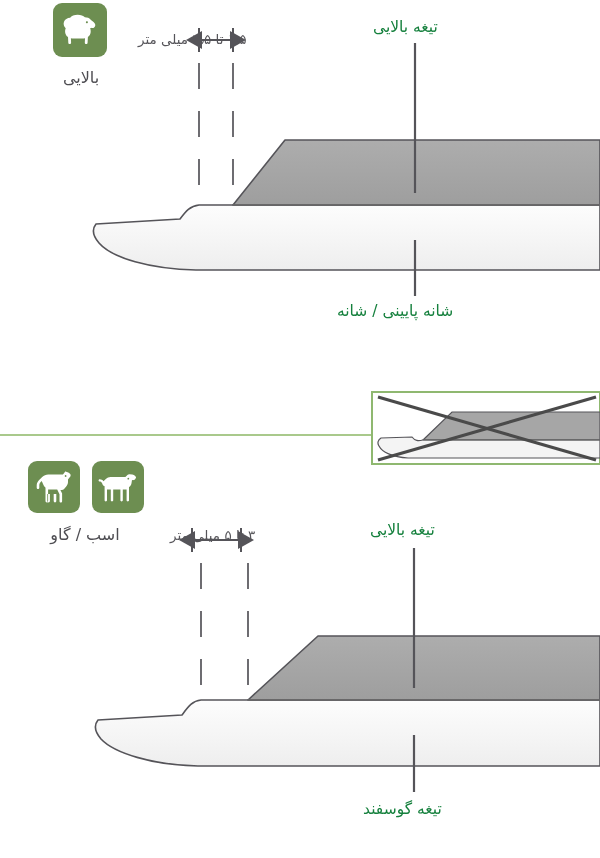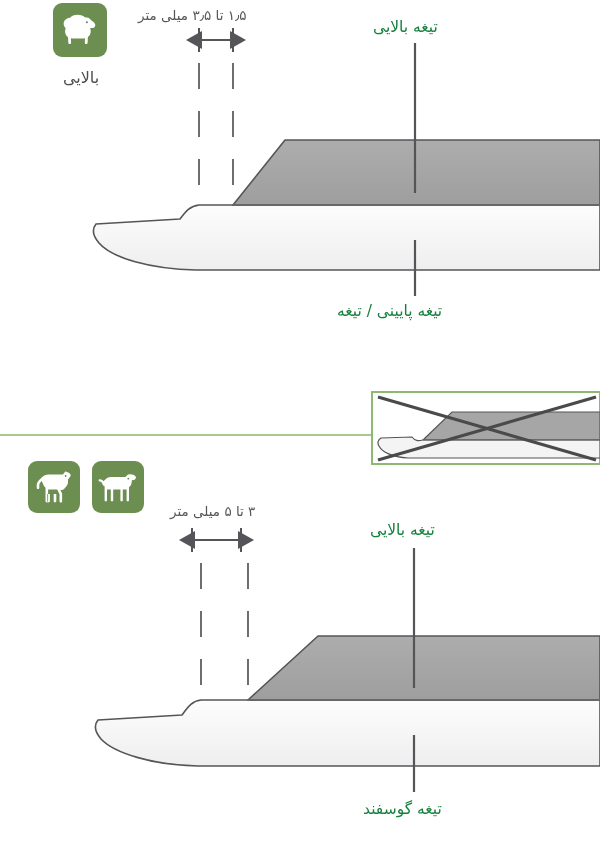--- a/index.html
+++ b/index.html
@@ -37,20 +37,21 @@
     unicode-bidi: embed;
     letter-spacing: 0px;
   }
   .lbl-strong {
     font-size: 15.5px;
     color: #15803d;
   }
   .lbl-dim {
     font-size: 13.5px;
     color: #56555a;
+    margin-top: 24px;
   }
   .animal-badge {
     position: absolute;
     border-radius: 9px;
     background: #6d8e51;
     display: flex;
     align-items: center;
     justify-content: center;
   }
   .animal-badge svg { display: block; }
@@ -170,21 +171,21 @@
         c1.2-1.2,1.2-3.1,0-4.3C33.4,8.5,31.9,8.1,30.5,6.6z M26.9,10.3
         c-0.5,0-1-0.4-1-1s0.4-1,1-1s1,0.4,1,1S27.4,10.3,26.9,10.3z"></path>
     </svg>
   </div>
   <div class="caption" style="left:46px; top:68px; width:70px; text-align:center;">بالایی</div>
 
   <div class="lbl lbl-dim" style="left:138px; top:7px;">۱٫۵ تا ۳٫۵ میلی متر</div>
 
   <div class="lbl lbl-strong" style="left:373px; top:18px;">تیغه بالایی</div>
 
-  <div class="lbl lbl-strong" style="left:337px; top:302px;">تیغه پایینی / تیغه</div>
+  <div class="lbl lbl-strong" style="left:337px; top:302px;">شانه پایینی / شانه</div>
 
   <div class="animal-badge" style="left:28px; top:461px; width:52px; height:52px;">
     <svg width="40" height="34" viewBox="0 0 40 34">
       <path fill="#ffffff" d="M36.2,4.1c-0.4-0.7-1.1-1.3-1.9-1.6l-2.2-0.8c-0.4-0.2-0.9,0-1.2,0.3
         l-1.5,1.9c-0.3,0.4-0.8,0.6-1.3,0.6H14.3c-2.3,0-4.5,0.9-6.1,2.5L4.9,10.2
         c-1.4,1.4-2.2,3.3-2.2,5.3v2.2c0,0.7,0.6,1.3,1.3,1.3c0.7,0,1.3-0.6,1.3-1.3v-2.2
         c0-1.3,0.5-2.5,1.4-3.4l1-1l1.9,4.2c0.4,0.9,1,1.7,1.8,2.3l0.1,0.1v13.4
         c0,0.7,0.6,1.3,1.3,1.3s1.3-0.6,1.3-1.3V19.6h9.1l2.3,4.6v7.1c0,0.7,0.6,1.3,1.3,1.3
         s1.3-0.6,1.3-1.3v-7.4c0-0.2,0-0.4-0.1-0.6l-1.6-3.2h1.4c0.9,0,1.7-0.4,2.3-1.1
         l2.5-3.1c0.9-1.1,1.4-2.5,1.4-3.9V9.4l1.3-1.6C36.9,6.7,36.9,5.1,36.2,4.1z
@@ -203,20 +204,21 @@
         c1,0,1.9,0.6,2.3,1.5l0.6,1.4c0.3,0.7,0.8,1.3,1.5,1.6l0.5,0.2v14
         c0,0.7,0.5,1.2,1.2,1.2c0.7,0,1.2-0.5,1.2-1.2V18.6h3.8v10.6c0,0.7,0.5,1.2,1.2,1.2
         s1.2-0.5,1.2-1.2V18.6h7.2v10.6c0,0.7,0.5,1.2,1.2,1.2s1.2-0.5,1.2-1.2V18.6h3.8
         v10.6c0,0.7,0.5,1.2,1.2,1.2c0.7,0,1.2-0.5,1.2-1.2V16.1c1.3-0.9,2.2-2.3,2.5-3.9
         l0.5-3.1c0.3,0.1,0.6,0.1,0.9,0.1c1.3,0,2.4-0.8,2.8-2C38.3,6.7,38,6.1,37.6,5.6z
         M30.3,8.6c-0.5,0-0.9-0.4-0.9-0.9s0.4-0.9,0.9-0.9s0.9,0.4,0.9,0.9
         S30.8,8.6,30.3,8.6z"></path>
     </svg>
   </div>
 
+  <div class="caption" style="left:18px; top:525px; width:134px; text-align:center;">اسب / گاو</div>
 
   <div class="lbl lbl-dim" style="left:170px; top:503px;">۳ تا ۵ میلی متر</div>
 
   <div class="lbl lbl-strong" style="left:370px; top:521px;">تیغه بالایی</div>
 
   <div class="lbl lbl-strong" style="left:363px; top:800px;">تیغه گوسفند</div>
 
 </div>
 
 </body></html>

